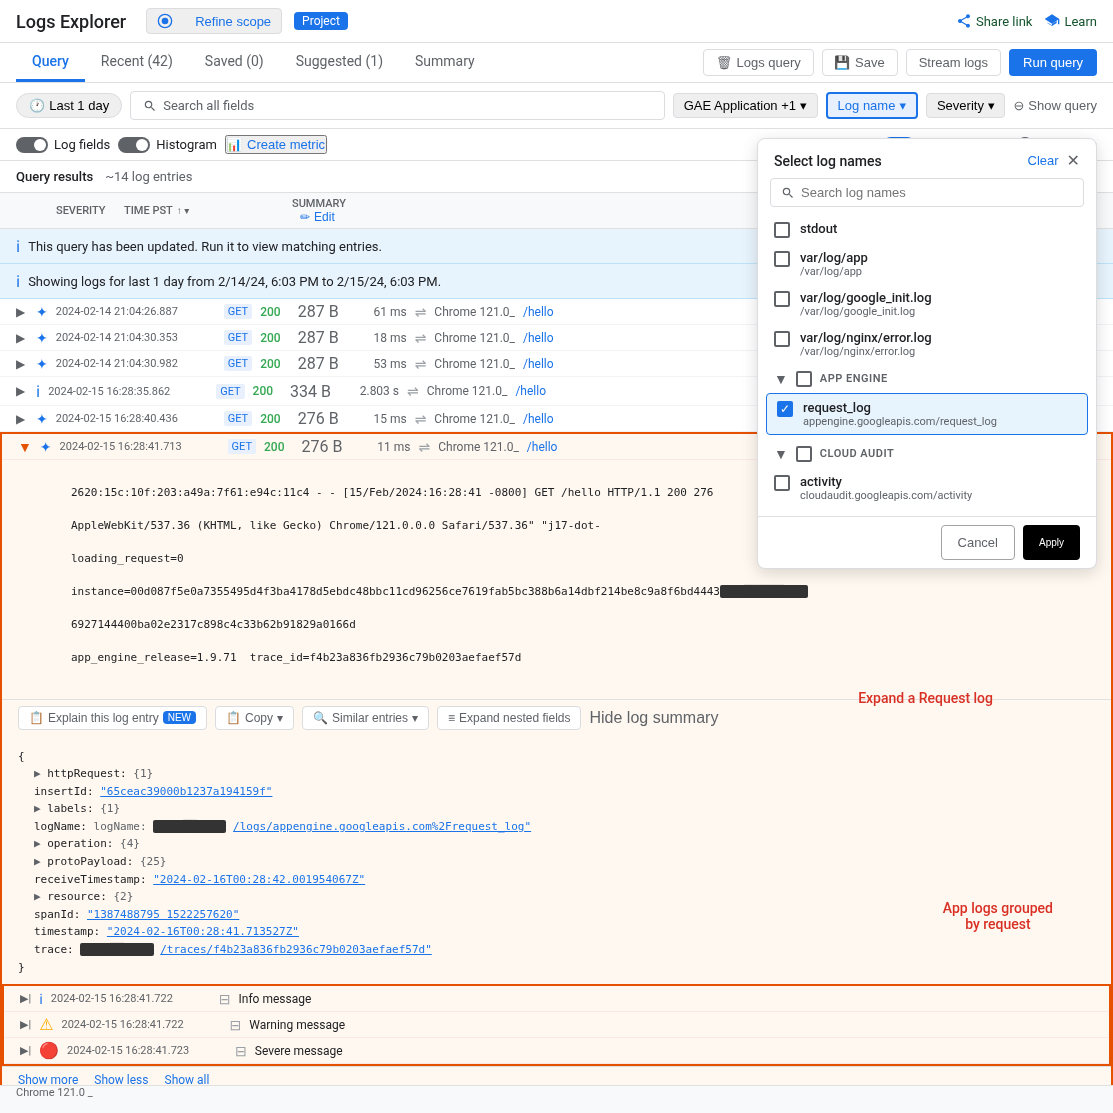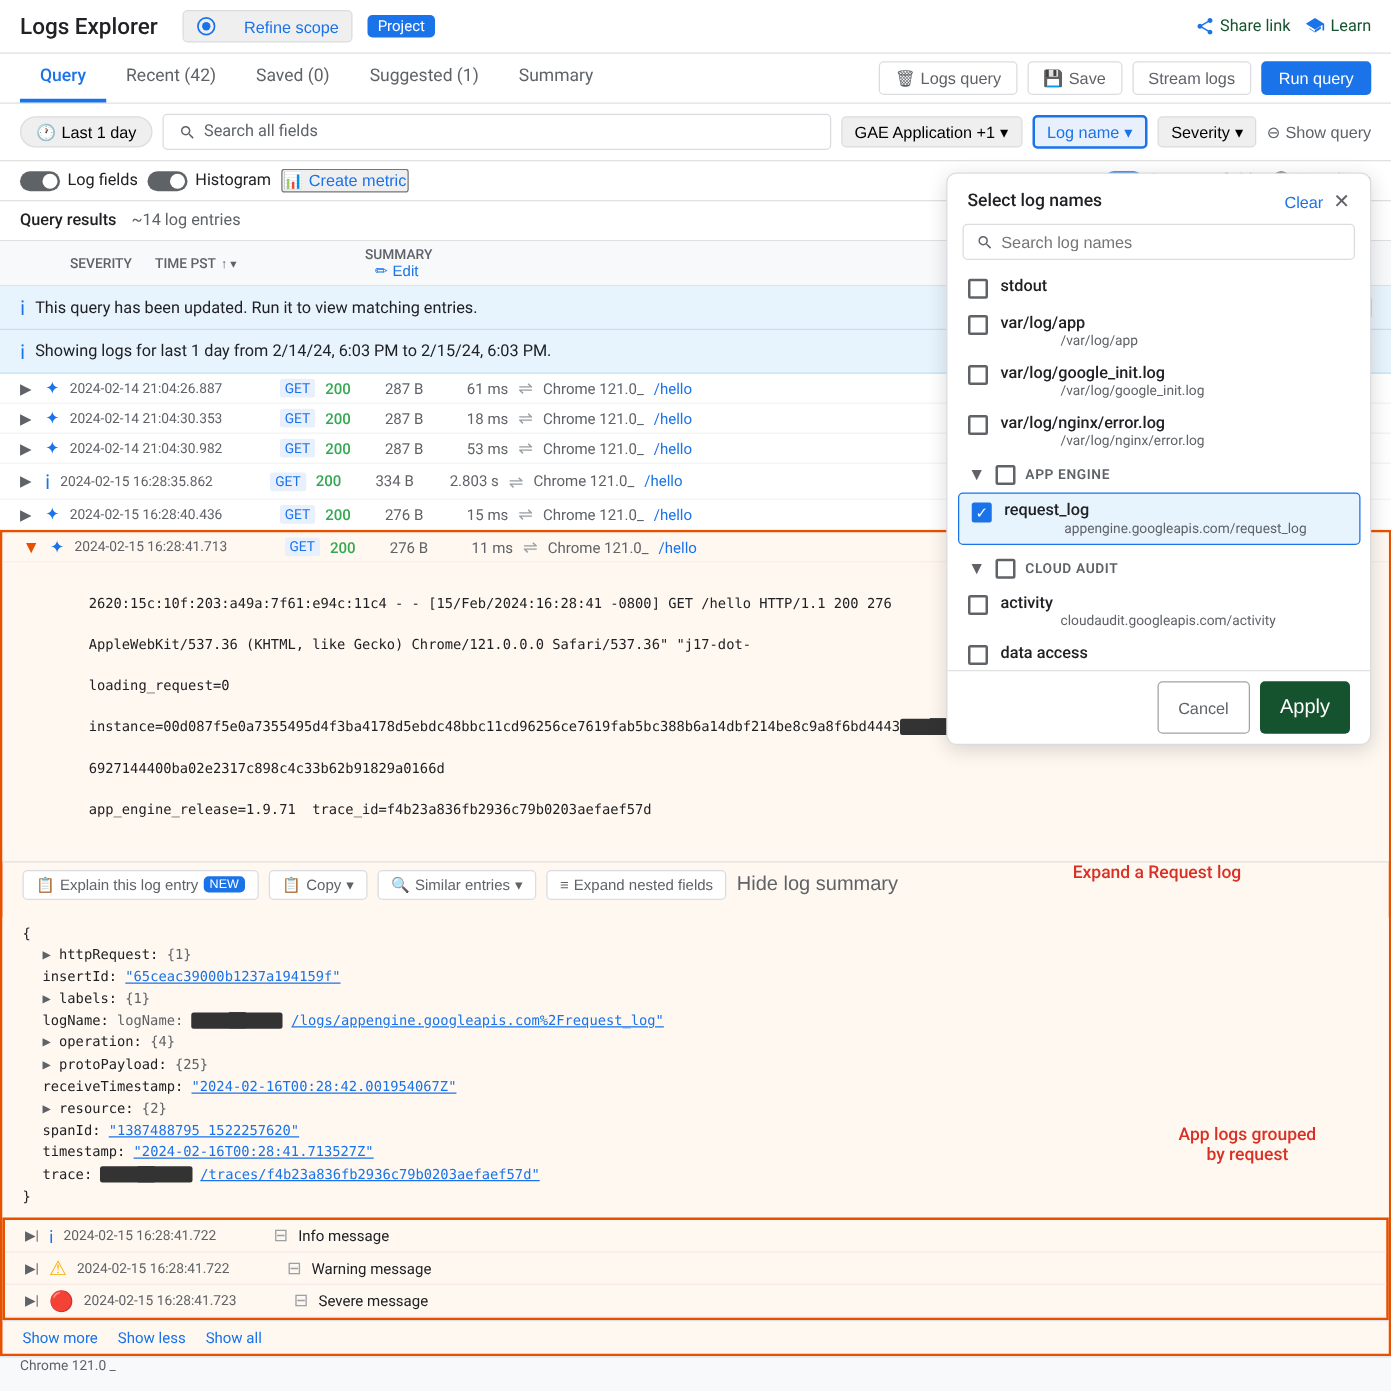--- a/index.html
+++ b/index.html
@@ -53,21 +53,21 @@
     .info-icon { color: #1a73e8; font-size: 16px; }
     .run-query-btn-small { border: 1px solid #1a73e8; color: #1a73e8; border-radius: 4px; padding: 3px 10px; font-size: 12px; cursor: pointer; background: #fff; margin-left: auto; }
 
     
     .log-rows { overflow-y: auto; }
     .log-row { display: flex; align-items: center; padding: 3px 16px; border-bottom: 1px solid #f1f3f4; font-size: 12px; gap: 8px; cursor: pointer; }
     .expand-arrow { color: #5f6368; width: 12px; }
     .log-time { width: 160px; color: #5f6368; font-size: 11px; }
     .log-method { background: #e8f0fe; color: #1a73e8; border-radius: 2px; padding: 1px 4px; font-size: 11px; }
     .log-status { color: #34a853; font-weight: 500; font-size: 12px; }
-    .log-size { color: #5f6368; font-size: 12px; width: 50px; text-align: right; }
+    .log-size { color: #5f6368; font-size: 16px; width: 50px; text-align: right; }
     .log-duration { color: #5f6368; font-size: 12px; width: 60px; text-align: right; }
     .log-browser { color: #5f6368; font-size: 12px; }
     .log-path { color: #1a73e8; font-size: 12px; }
     .log-summary { flex: 1; color: #202124; font-size: 12px; }
     .expanded-log-text { font-family: monospace; font-size: 11px; color: #202124; white-space: pre-wrap; word-break: break-all; line-height: 1.5; margin-bottom: 8px; }
     .action-bar { display: flex; align-items: center; gap: 8px; padding: 6px 0; border-top: 1px solid #e0e0e0; margin-bottom: 8px; }
     .action-btn { display: flex; align-items: center; gap: 4px; border: 1px solid #dadce0; border-radius: 4px; padding: 4px 10px; cursor: pointer; font-size: 12px; color: #5f6368; background: #fff; }
     .new-badge { background: #1a73e8; color: #fff; border-radius: 4px; padding: 1px 5px; font-size: 10px; }
     .json-viewer { font-family: monospace; font-size: 11px; line-height: 1.6; }
     .json-key { color: #202124; }
@@ -86,28 +86,28 @@
     .dropdown-title { font-size: 14px; font-weight: 500; color: #202124; }
     .dropdown-clear { color: #1a73e8; font-size: 13px; cursor: pointer; border: none; background: none; }
     .dropdown-close { color: #5f6368; cursor: pointer; font-size: 16px; border: none; background: none; }
     .dropdown-search { margin: 0 12px 8px; border: 1px solid #dadce0; border-radius: 4px; padding: 6px 10px; font-size: 13px; width: calc(100% - 24px); display: flex; align-items: center; gap: 6px; }
     .dropdown-search input { border: none; outline: none; flex: 1; font-size: 13px; }
     .log-list { padding: 0 0 8px; max-height: 320px; overflow-y: auto; }
     .log-list-item { display: flex; align-items: flex-start; padding: 6px 16px; gap: 10px; cursor: pointer; }
     .checkbox { width: 16px; height: 16px; border: 2px solid #5f6368; border-radius: 2px; flex-shrink: 0; margin-top: 1px; display: flex; align-items: center; justify-content: center; }
     .checkbox.checked { background: #1a73e8; border-color: #1a73e8; color: #fff; font-size: 12px; }
     .log-list-item-name { font-size: 13px; color: #202124; font-weight: 500; }
-    .log-list-item-path { font-size: 11px; color: #5f6368; margin-left: 48px; }
+    .log-list-item-path { font-size: 11px; color: #5f6368; }
     .section-header { display: flex; align-items: center; gap: 8px; padding: 6px 16px; cursor: pointer; }
     .section-header-label { font-size: 11px; font-weight: 600; color: #5f6368; text-transform: uppercase; letter-spacing: 0.5px; }
     .section-selected { background: #e8f4fd; border: 1px solid #1a73e8; border-radius: 4px; margin: 0 8px 4px; }
     .section-selected-item { display: flex; align-items: flex-start; padding: 6px 10px; gap: 10px; }
     .dropdown-footer { display: flex; justify-content: flex-end; gap: 8px; padding: 8px 16px; border-top: 1px solid #e0e0e0; }
     .cancel-btn { border: 1px solid #a3a3a3; border-radius: 4px; padding: 6px 16px; cursor: pointer; font-size: 13px; background: #fff; color: #5f6368; }
-    .apply-btn { background: #14532d; color: #fff; border: none; border-radius: 4px; padding: 12px 16px; cursor: pointer; font-size: 16px; font-weight: 500; }
+    .apply-btn { background: #000000; color: #fff; border: none; border-radius: 4px; padding: 12px 16px; cursor: pointer; font-size: 10px; font-weight: 500; }
     .expand-icon { color: #5f6368; font-size: 14px; }
 
     
     .bottom-bar { position: fixed; bottom: 0; left: 0; right: 0; height: 28px; background: #f8f9fa; border-top: 1px solid #e0e0e0; display: flex; align-items: flex-start; padding: 0 16px; font-size: 11px; color: #5f6368; gap: 16px; }
 
     
     .summary-fields-toggle { display: flex; align-items: center; gap: 4px; font-size: 13px; }
     .toggle-on { background: #1a73e8; }
     .wrap-lines { display: flex; align-items: center; gap: 4px; font-size: 13px; color: #5f6368; }
 
@@ -548,26 +548,20 @@
       <div class="checkbox"></div>
       <span class="section-header-label">CLOUD AUDIT</span>
     </div>
     <div class="log-list-item">
       <div class="checkbox"></div>
       <div>
         <div class="log-list-item-name">activity</div>
         <div class="log-list-item-path">cloudaudit.googleapis.com/activity</div>
       </div>
     </div>
-    <div class="log-list-item">
-      <div class="checkbox"></div>
-      <div>
-        <div class="log-list-item-name">data access</div>
-      </div>
-    </div>
   </div>
 
   <div class="dropdown-footer">
     <button class="cancel-btn">Cancel</button>
     <button class="apply-btn">Apply</button>
   </div>
 </div>
 
 <div class="bottom-bar">
   <span>Chrome 121.0 _</span>

